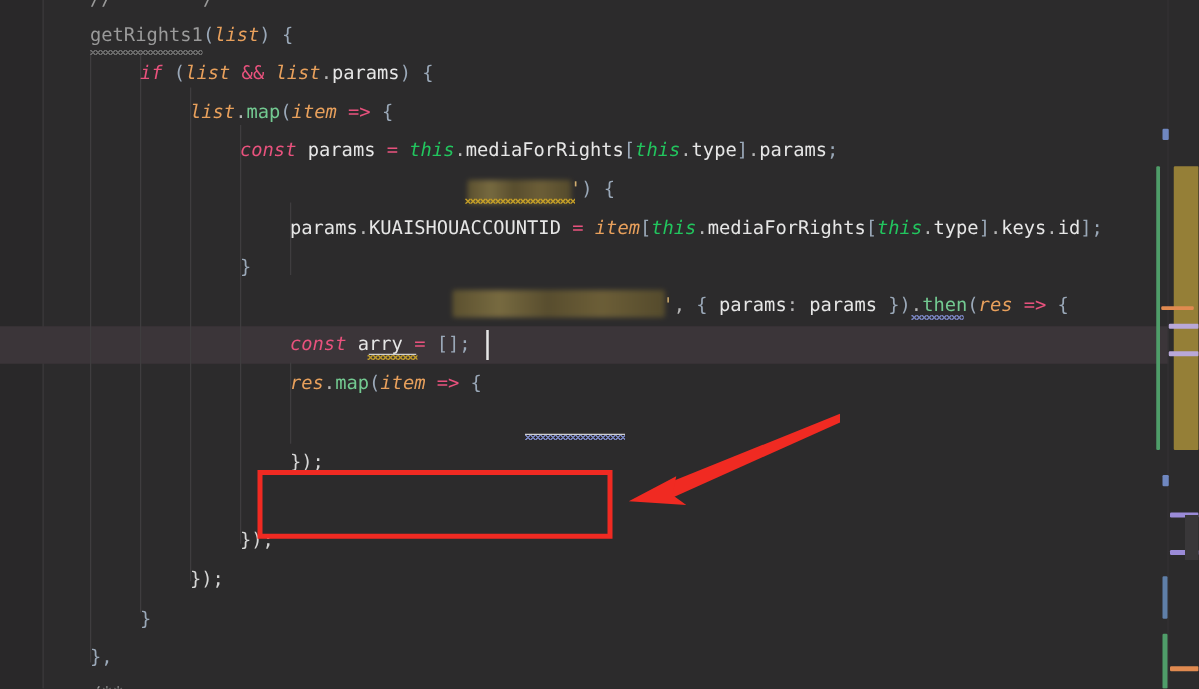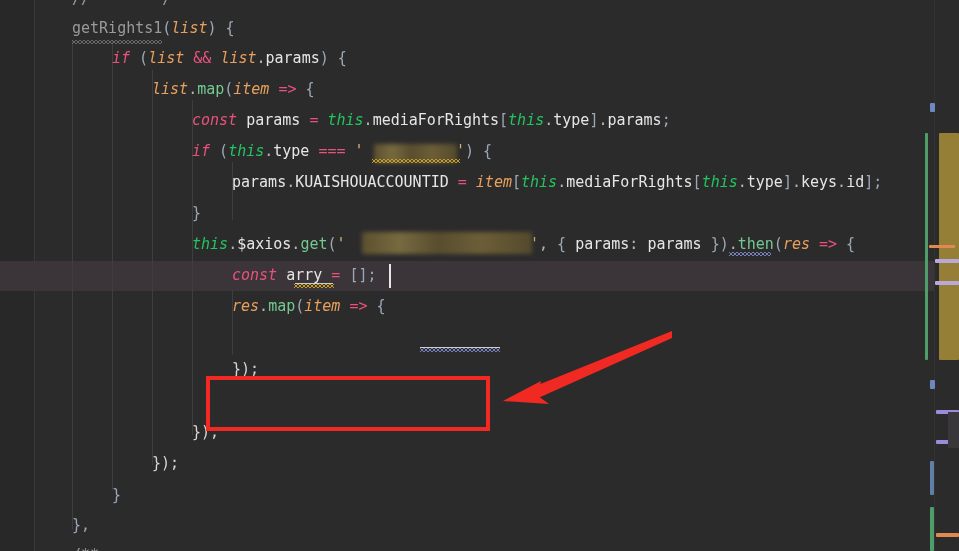--- a/index.html
+++ b/index.html
@@ -215,36 +215,34 @@
 
     <div class="line" style="top:74px;">
       <span class="txt" style="left:152px;"><span class="t-param">list</span><span class="t-punct">.</span><span class="t-fn">map</span><span class="t-brace">(</span><span class="t-param">item</span><span class="t-plain"> </span><span class="t-arrow">=&gt;</span><span class="t-brace"> {</span></span>
     </div>
 
     <div class="line" style="top:105px;">
       <span class="txt" style="left:192px;"><span class="t-kw">const</span><span class="t-plain"> params </span><span class="t-op">=</span><span class="t-plain"> </span><span class="t-this">this</span><span class="t-punct">.</span><span class="t-plain">mediaForRights</span><span class="t-bracket">[</span><span class="t-this">this</span><span class="t-punct">.</span><span class="t-plain">type</span><span class="t-bracket">]</span><span class="t-punct">.</span><span class="t-plain">params</span><span class="t-semi">;</span></span>
     </div>
 
     <div class="line" style="top:136px;">
-      <span class="txt" style="left:192px;"><span class="t-kw">if</span><span class="t-brace"> (</span><span class="t-this">this</span><span class="t-punct">.</span><span class="t-plain">type</span><span class="t-plain"> </span><span class="t-op">===</span><span class="t-plain"> </span><span class="t-str">'</span></span>
       <span class="txt" style="left:456px;"><span class="t-str">'</span><span class="t-brace">) {</span></span>
     </div>
     <div class="redact b" style="left:374px; top:144px; width:83px; height:19px;"></div>
     <div class="squig" style="left:372px; top:159px; width:88px;"></div>
 
     <div class="line" style="top:167px;">
       <span class="txt" style="left:232px;"><span class="t-plain">params</span><span class="t-punct">.</span><span class="t-plain">KUAISHOUACCOUNTID</span><span class="t-plain"> </span><span class="t-op">=</span><span class="t-plain"> </span><span class="t-param">item</span><span class="t-bracket">[</span><span class="t-this">this</span><span class="t-punct">.</span><span class="t-plain">mediaForRights</span><span class="t-bracket">[</span><span class="t-this">this</span><span class="t-punct">.</span><span class="t-plain">type</span><span class="t-bracket">]</span><span class="t-punct">.</span><span class="t-plain">keys</span><span class="t-punct">.</span><span class="t-plain">id</span><span class="t-bracket">]</span><span class="t-semi">;</span></span>
     </div>
 
     <div class="line" style="top:198px;">
       <span class="txt t-brace" style="left:192px;">}</span>
     </div>
 
     <div class="line" style="top:229px;">
-      <span class="txt" style="left:192px;"><span class="t-this">this</span><span class="t-punct">.</span><span class="t-plain">$axios</span><span class="t-punct">.</span><span class="t-fn">get</span><span class="t-brace">(</span><span class="t-str">'</span></span>
       <span class="txt" style="left:530px;"><span class="t-str">'</span><span class="t-punct">,</span><span class="t-brace"> { </span><span class="t-plain">params</span><span class="t-punct">:</span><span class="t-plain"> params </span><span class="t-brace">})</span><span class="t-punct">.</span><span class="t-fn">then</span><span class="t-brace">(</span><span class="t-param">res</span><span class="t-plain"> </span><span class="t-arrow">=&gt;</span><span class="t-brace"> {</span></span>
     </div>
     <div class="redact b" style="left:362px; top:232px; width:170px; height:22px;"></div>
     <div class="squig blue" style="left:729px; top:252px; width:42px;"></div>
 
     <div class="line" style="top:260px;">
       <span class="txt" style="left:232px;"><span class="t-kw">const</span><span class="t-plain"> arry </span><span class="t-op">=</span><span class="t-plain"> </span><span class="t-bracket">[]</span><span class="t-semi">;</span></span>
     </div>
     <div class="uline" style="left:295px; top:283px; width:38px;"></div>
     <div class="squig" style="left:294px; top:284px; width:40px;"></div>

